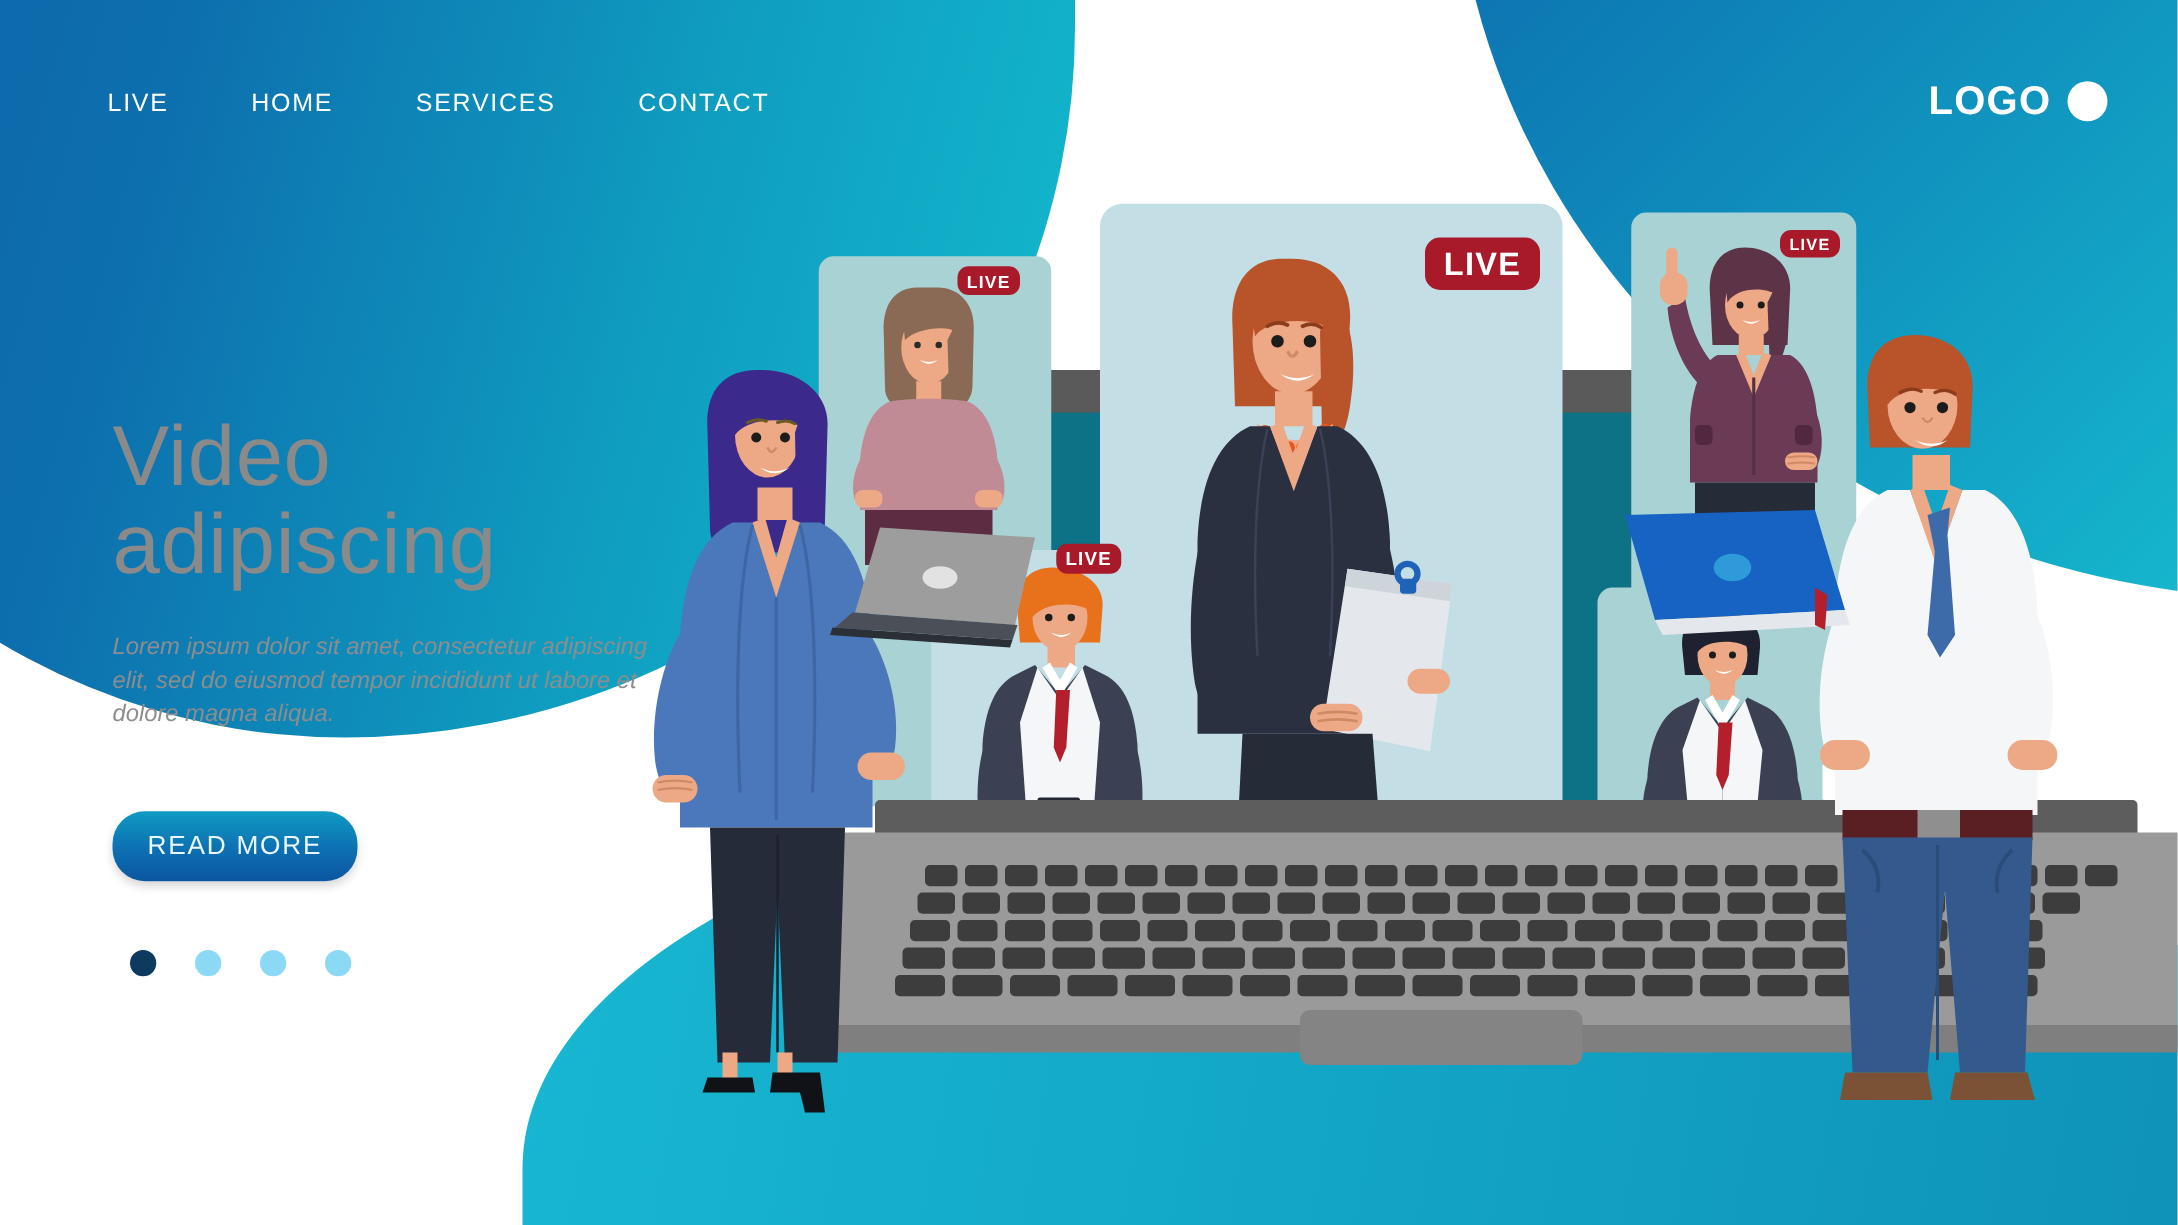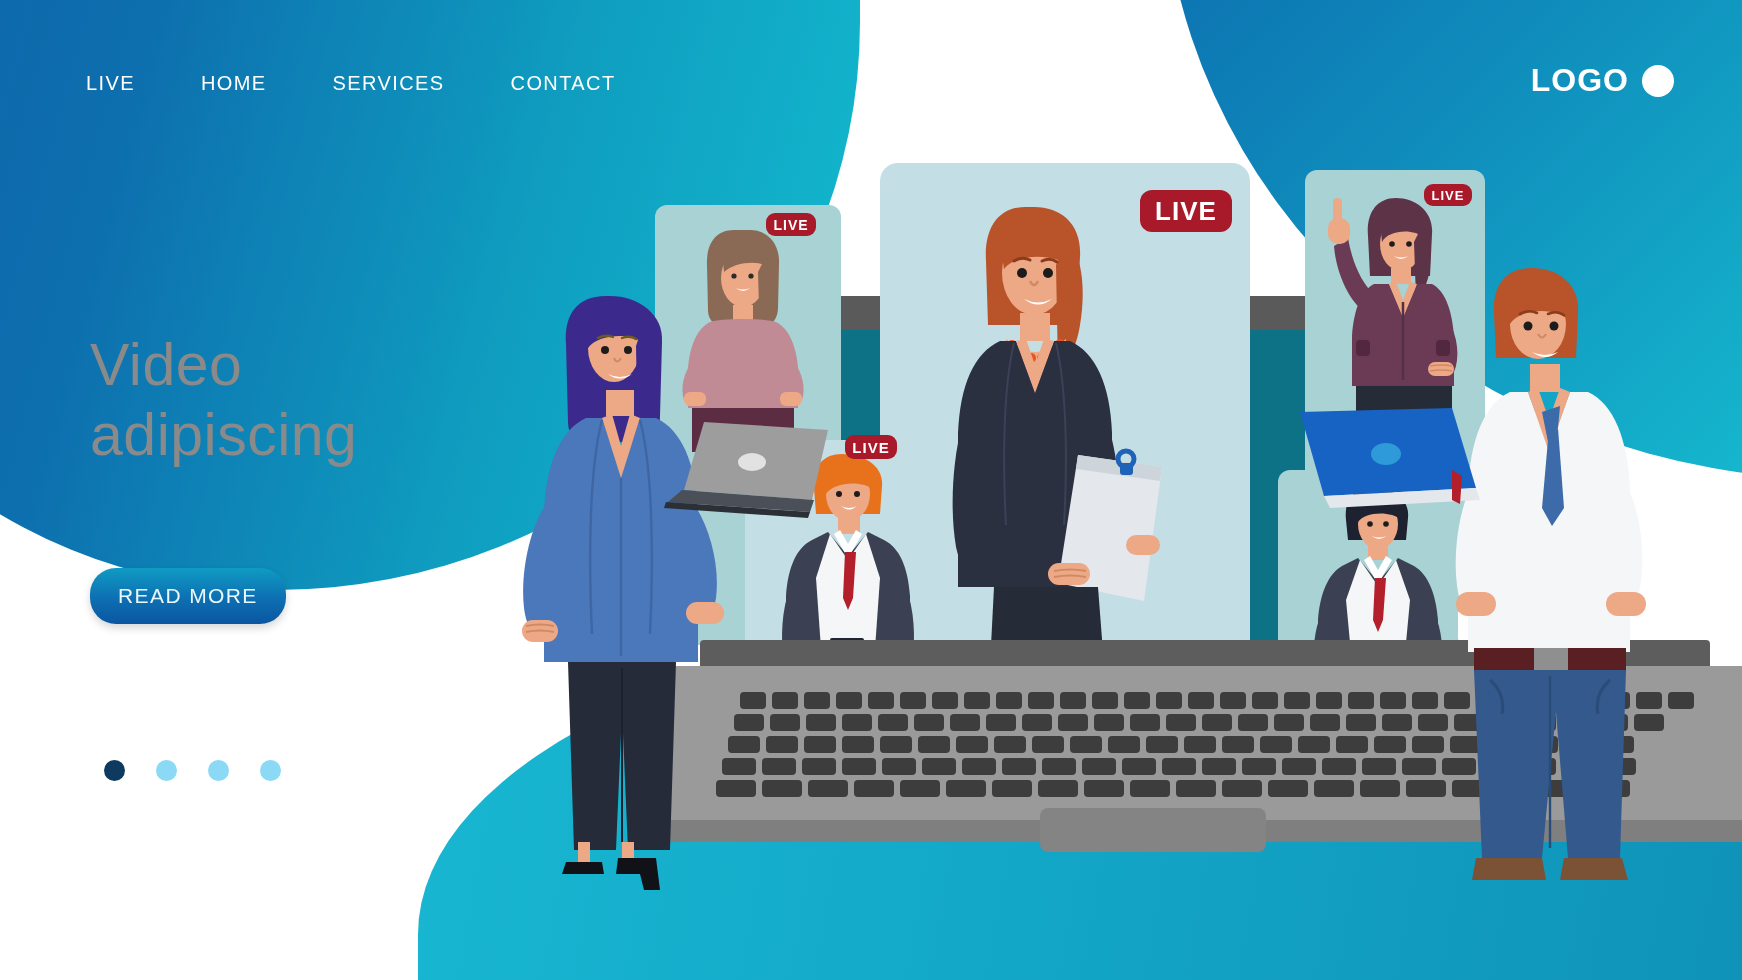--- a/index.html
+++ b/index.html
@@ -22,29 +22,29 @@
     background:linear-gradient(135deg,#0b63ac 0%,#0f8bbb 45%,#17c2d2 100%);
   }
 
   
   .nav{position:absolute;left:86px;top:72px;display:flex;gap:66px;z-index:8;}
   .nav a{
     color:#ffffff;text-decoration:none;font-size:20px;letter-spacing:1.4px;
     font-weight:400;
   }
   .logo{
-    position:absolute;right:68px;top:62px;z-index:8;display:flex;align-items:center;gap:13px;
+    position:absolute;right:56px;top:62px;z-index:8;display:flex;align-items:center;gap:13px;
   }
   .logo-text{color:#fff;font-size:32px;font-weight:700;letter-spacing:1px;}
   .logo-dot{width:32px;height:32px;border-radius:50%;background:#fff;}
 
   
   .copy{position:absolute;left:90px;top:330px;width:470px;z-index:8;}
   .headline{
-    font-size:59px;line-height:70px;color:#8a8a8a;font-weight:400;letter-spacing:0.5px;
+    font-size:68px;line-height:70px;color:#8a8a8a;font-weight:400;letter-spacing:0.5px;
     margin:0 0 34px 0;
   }
   .subcopy{
     font-size:19px;line-height:27px;color:#8d8d8d;font-style:italic;margin:0;
     max-width:430px;
   }
   .cta{
     margin-top:64px;display:inline-block;padding:16px 28px;border-radius:26px;
     background:linear-gradient(180deg,#0f9bc3 0%,#0d6fb2 55%,#0b56a0 100%);
     color:#eaf7fb;font-size:21px;letter-spacing:1.4px;border:none;cursor:pointer;
@@ -480,20 +480,21 @@
   <div class="logo">
     <span class="logo-text">LOGO</span>
     <span class="logo-dot"></span>
   </div>
 
   <div class="copy">
     <h1 class="headline">
       <span>Video</span><br>
       <span>adipiscing</span>
     </h1>
+    <p class="subcopy">Lorem ipsum dolor sit amet, consectetur adipiscing elit, sed do eiusmod tempor incididunt ut labore et dolore magna aliqua.</p>
     <button class="cta">READ MORE</button>
   </div>
 
   <div class="dots">
     <span class="dot active"></span>
     <span class="dot"></span>
     <span class="dot"></span>
     <span class="dot"></span>
   </div>
 

